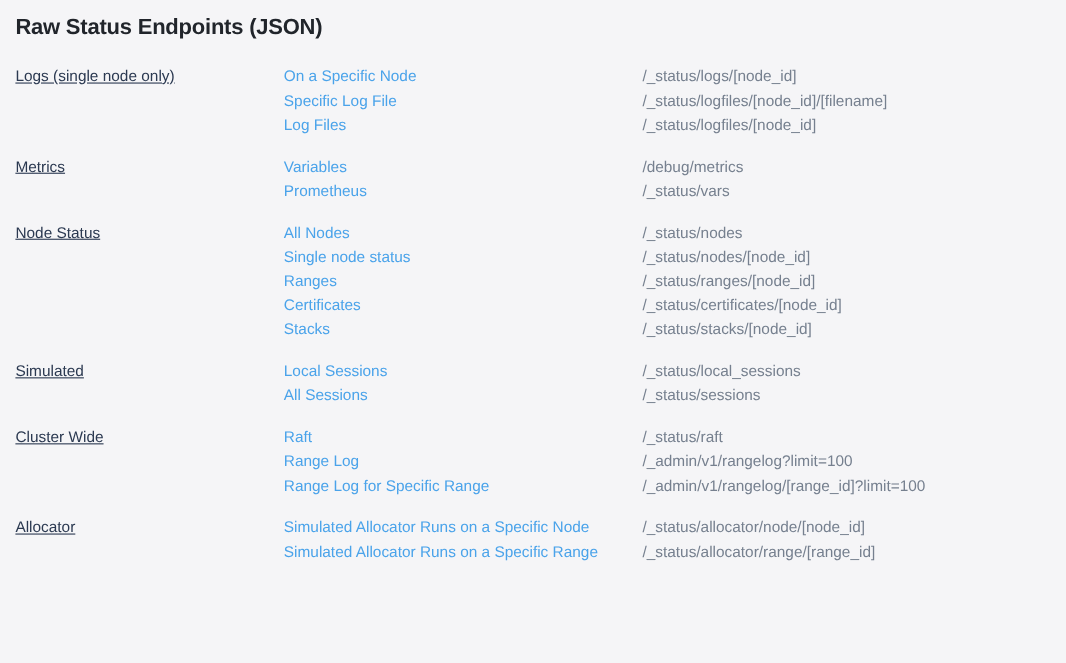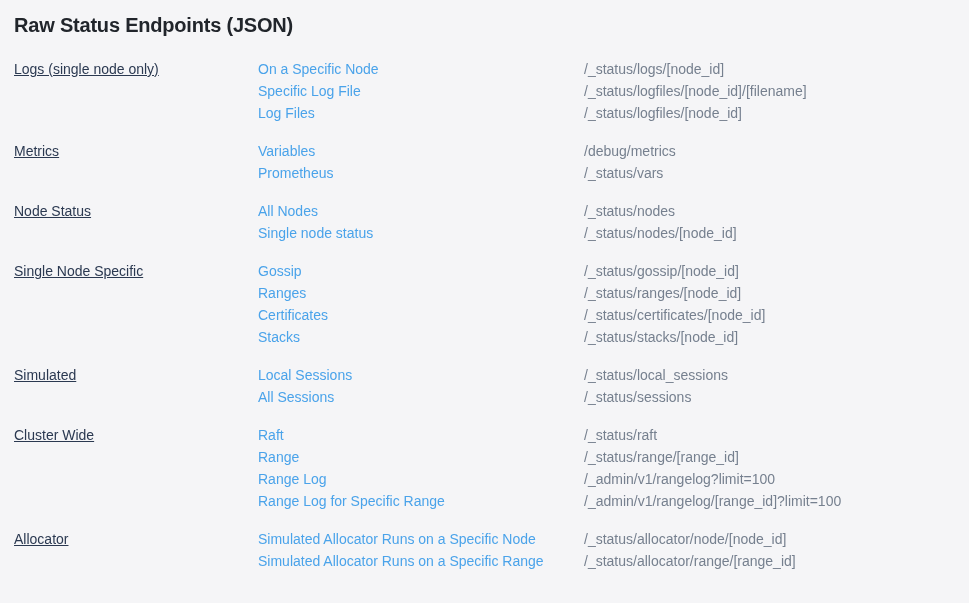--- a/index.html
+++ b/index.html
@@ -98,25 +98,20 @@
         <tr class="group-start">
           <td class="cat">Node Status</td>
           <td class="link-cell"><a href="#">All Nodes</a></td>
           <td class="path">/_status/nodes</td>
         </tr>
         <tr>
           <td class="cat"></td>
           <td class="link-cell"><a href="#">Single node status</a></td>
           <td class="path">/_status/nodes/[node_id]</td>
         </tr>
-        <tr class="group-start">
-          <td class="cat">Single Node Specific</td>
-          <td class="link-cell"><a href="#">Gossip</a></td>
-          <td class="path">/_status/gossip/[node_id]</td>
-        </tr>
         <tr>
           <td class="cat"></td>
           <td class="link-cell"><a href="#">Ranges</a></td>
           <td class="path">/_status/ranges/[node_id]</td>
         </tr>
         <tr>
           <td class="cat"></td>
           <td class="link-cell"><a href="#">Certificates</a></td>
           <td class="path">/_status/certificates/[node_id]</td>
         </tr>
@@ -135,25 +130,20 @@
           <td class="link-cell"><a href="#">All Sessions</a></td>
           <td class="path">/_status/sessions</td>
         </tr>
         <tr class="group-start">
           <td class="cat">Cluster Wide</td>
           <td class="link-cell"><a href="#">Raft</a></td>
           <td class="path">/_status/raft</td>
         </tr>
         <tr>
           <td class="cat"></td>
-          <td class="link-cell"><a href="#">Range</a></td>
-          <td class="path">/_status/range/[range_id]</td>
-        </tr>
-        <tr>
-          <td class="cat"></td>
           <td class="link-cell"><a href="#">Range Log</a></td>
           <td class="path">/_admin/v1/rangelog?limit=100</td>
         </tr>
         <tr>
           <td class="cat"></td>
           <td class="link-cell"><a href="#">Range Log for Specific Range</a></td>
           <td class="path">/_admin/v1/rangelog/[range_id]?limit=100</td>
         </tr>
         <tr class="group-start">
           <td class="cat">Allocator</td>

